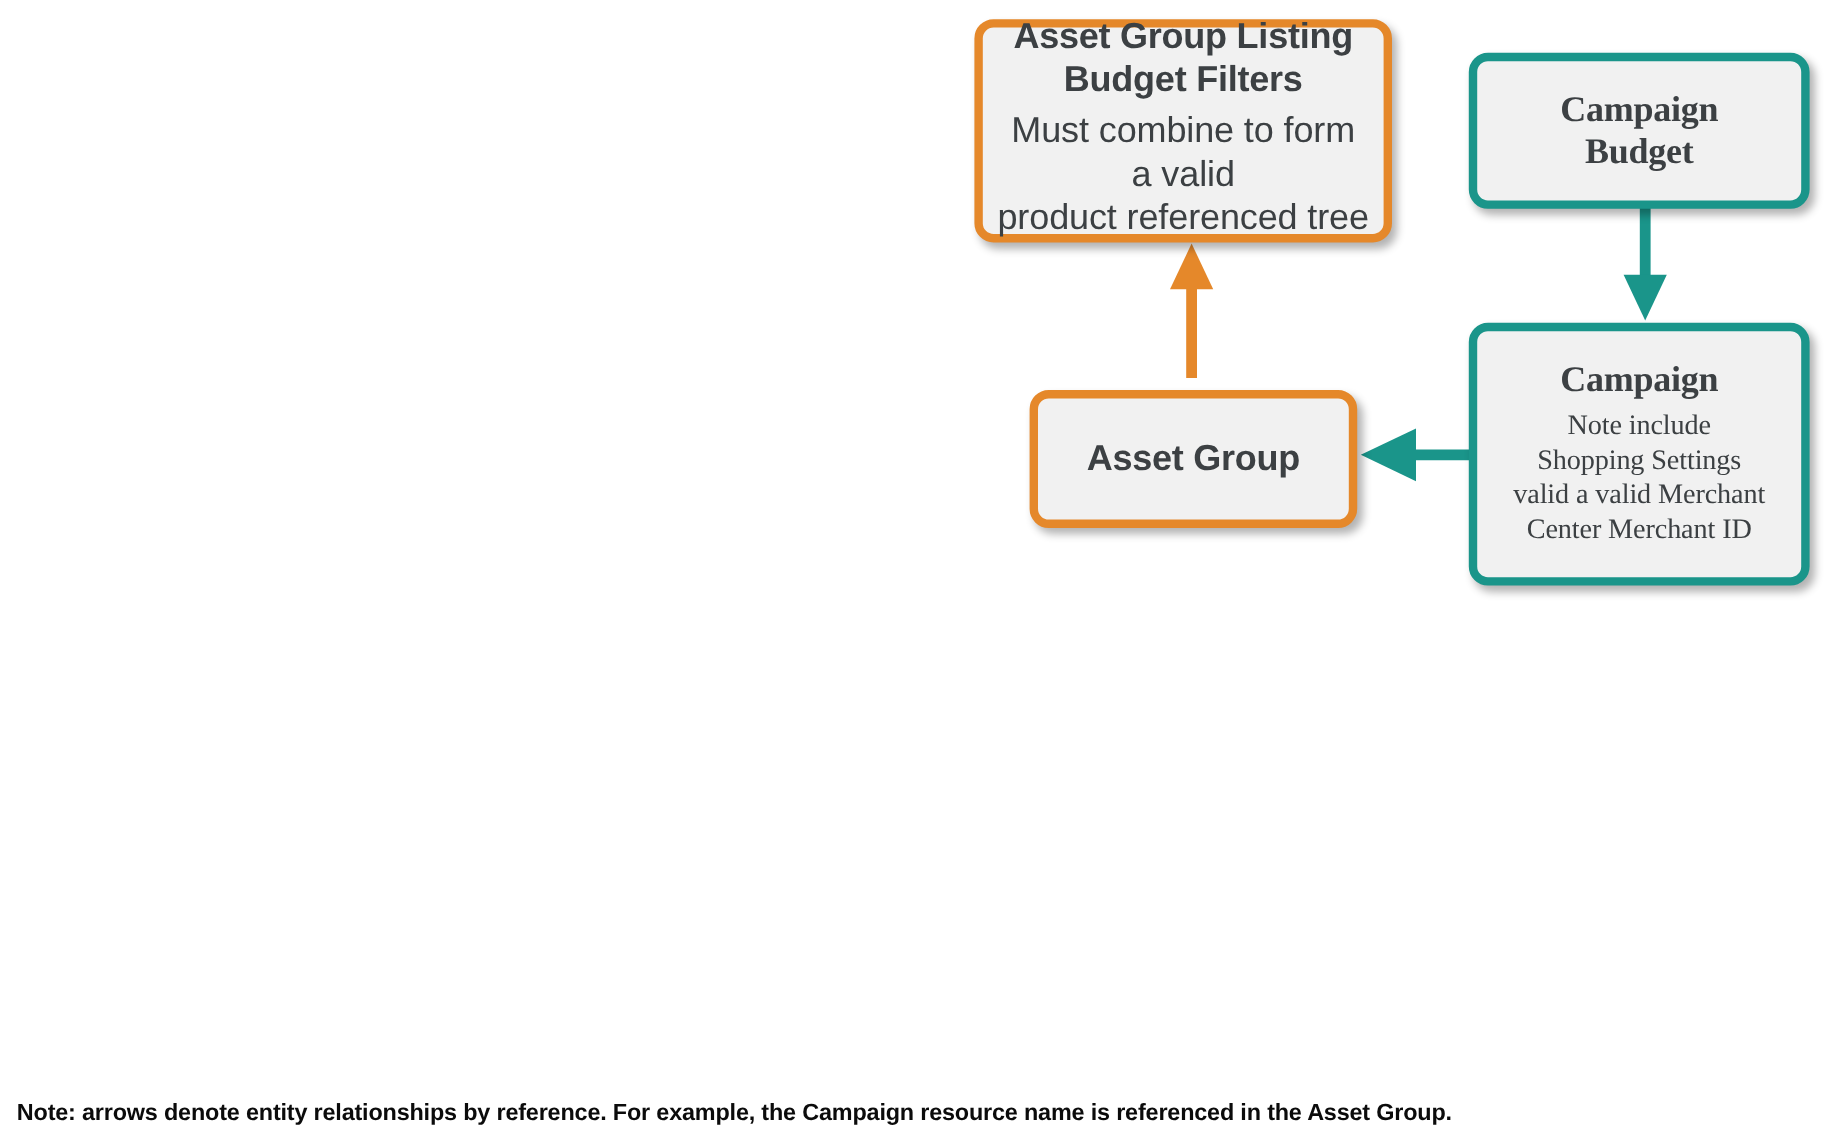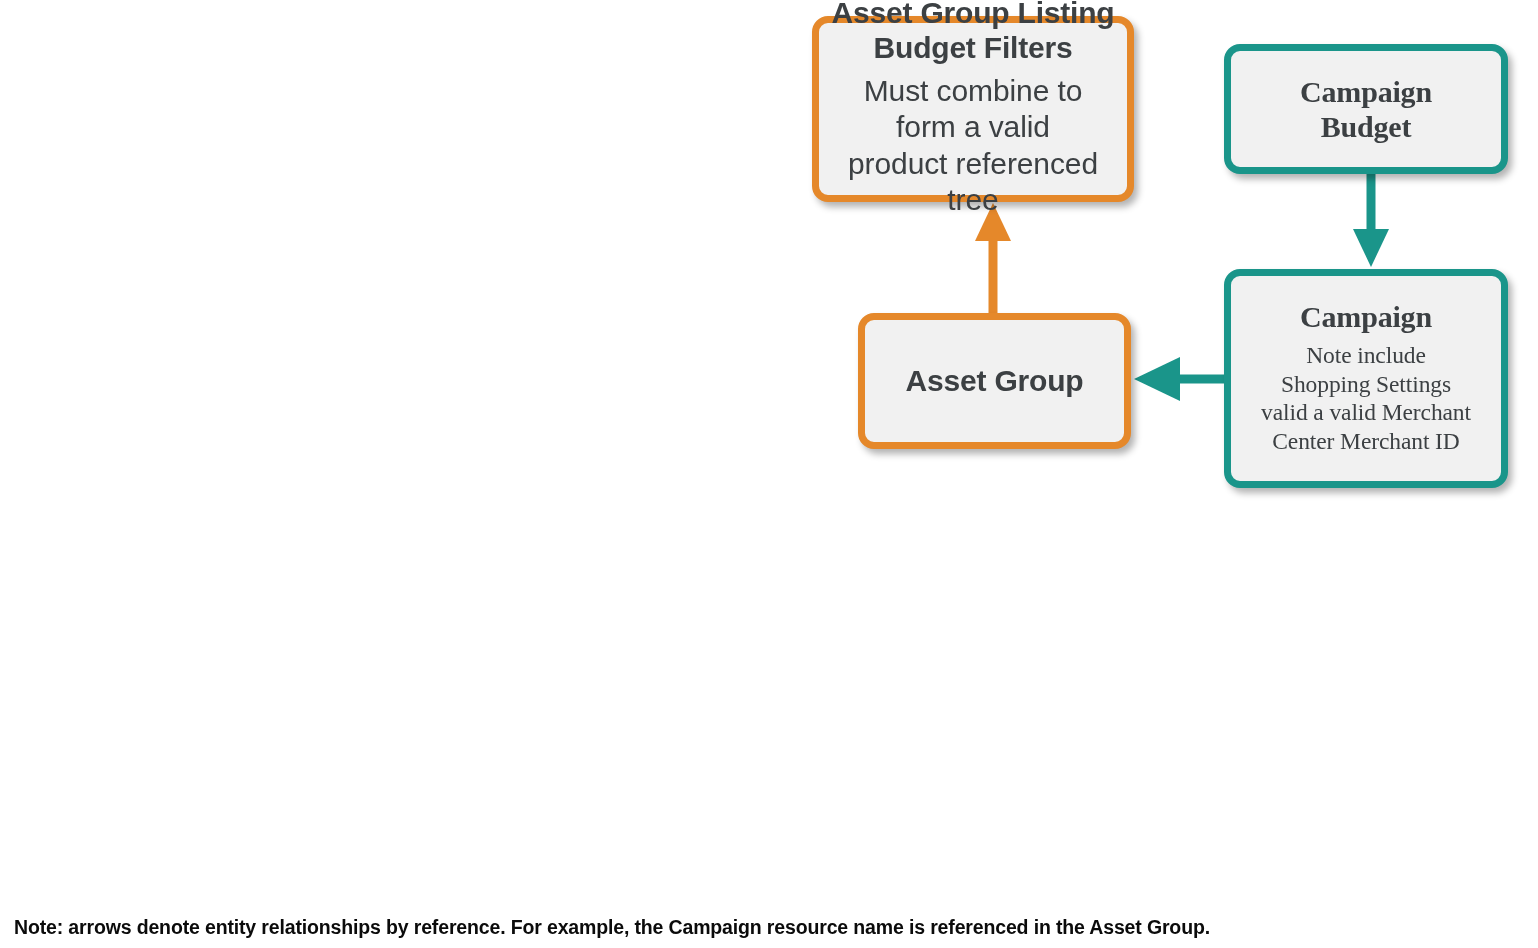--- a/index.html
+++ b/index.html
@@ -51,33 +51,33 @@
   }
   .node-desc {
     font-weight: normal;
     color: #3c4043;
     line-height: 1.22;
     letter-spacing: -0.1px;
   }
 
   
   #node-asset-group-listing-group-filters {
-    left: 812px; top: 16px; width: 322px; height: 186px;
+    left: 812px; top: 16px; width: 348px; height: 186px;
     padding: 6px 12px 10px 12px;
   }
   #node-asset-group-listing-group-filters .node-title { font-size: 30px; margin-bottom: 7px; }
   #node-asset-group-listing-group-filters .node-desc  { font-size: 30px; }
 
   #node-campaign-budget {
     left: 1224px; top: 44px; width: 284px; height: 130px;
   }
   #node-campaign-budget .node-title { font-size: 30px; }
 
   #node-asset-group {
-    left: 858px; top: 313px; width: 273px; height: 136px;
+    left: 858px; top: 325px; width: 273px; height: 115px;
   }
   #node-asset-group .node-title { font-size: 30px; }
 
   #node-campaign {
     left: 1224px; top: 269px; width: 284px; height: 219px;
     padding: 4px 10px 6px 10px;
   }
   #node-campaign .node-title { font-size: 30px; margin-bottom: 6px; }
   #node-campaign .node-desc  { font-size: 23.5px; }
 

